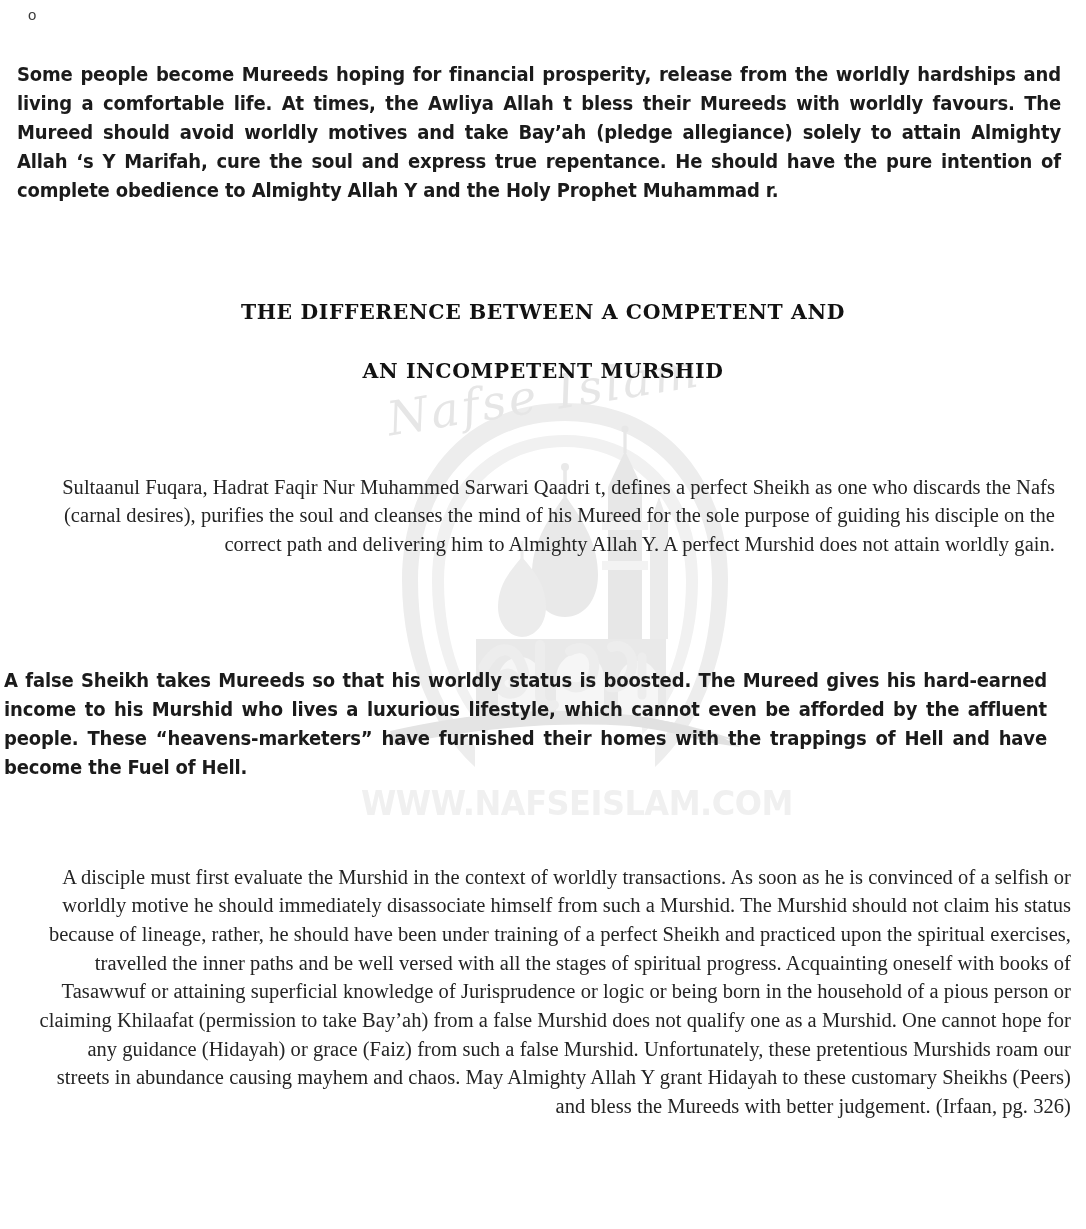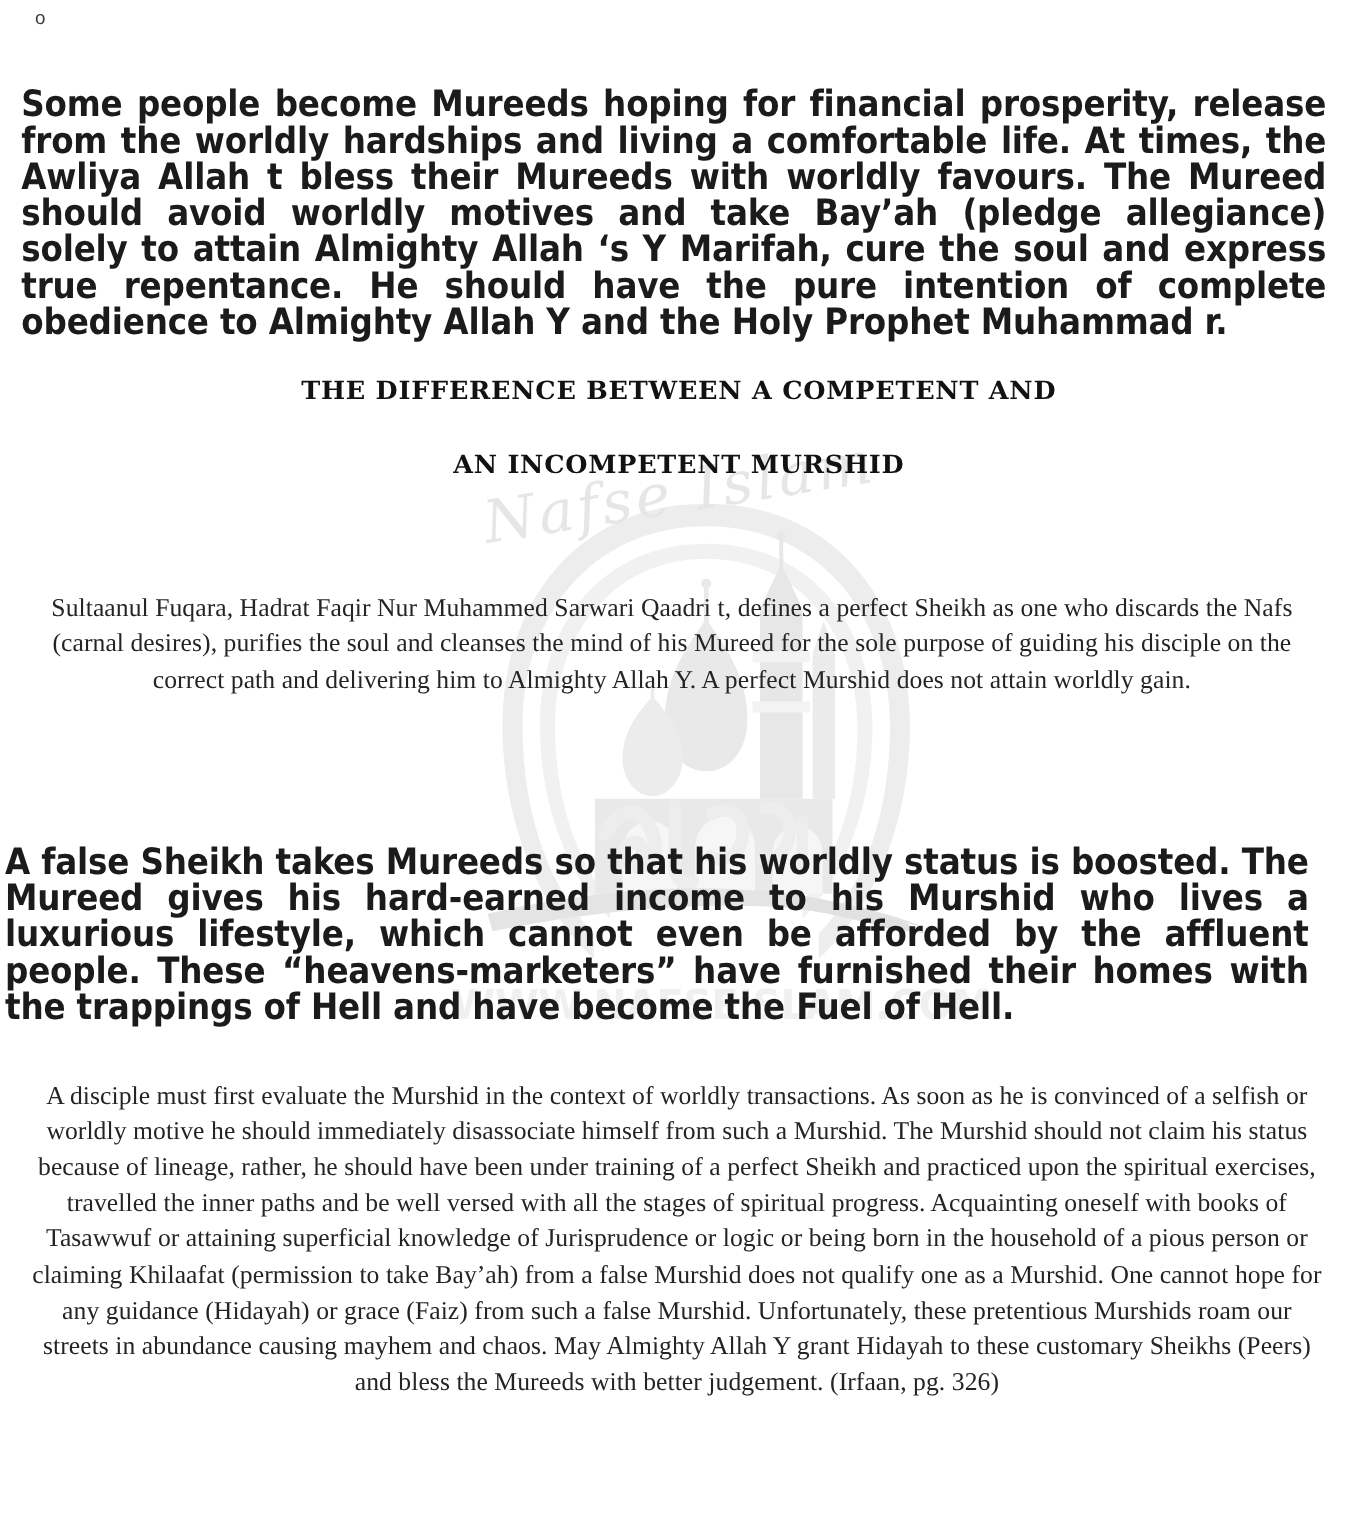--- a/index.html
+++ b/index.html
@@ -85,21 +85,21 @@
     font-family: "Liberation Sans", sans-serif;
     font-size: 15px;
     color: #3a3a3a;
   }
 
   
   .para-bold {
     position: absolute;
     font-family: "DejaVu Sans Condensed", "Liberation Sans Narrow", "Liberation Sans", sans-serif;
     font-weight: bold;
-    font-size: 29px;
+    font-size: 20px;
     line-height: 29px;
     color: #1b1b1b;
     text-align: justify;
     text-justify: inter-word;
     letter-spacing: -0.15px;
   }
   #para-intro {
     left: 17px;
     top: 40px;
     width: 1044px;
@@ -110,30 +110,30 @@
     width: 1043px;
   }
 
   
   .para-serif {
     position: absolute;
     font-family: "Liberation Serif", "DejaVu Serif", serif;
     font-size: 20.5px;
     line-height: 28.7px;
     color: #242424;
-    text-align: center;
+    text-align: right;
     letter-spacing: 0.05px;
   }
   #para-sultaanul {
     left: 20px;
     top: 452px;
     width: 1035px;
   }
   #para-disciple {
-    left: 24px;
+    left: 36px;
     top: 842px;
     width: 1035px;
   }
 
   
   .heading {
     position: absolute;
     width: 1086px;
     text-align: center;
     font-family: "DejaVu Serif", "Liberation Serif", serif;

